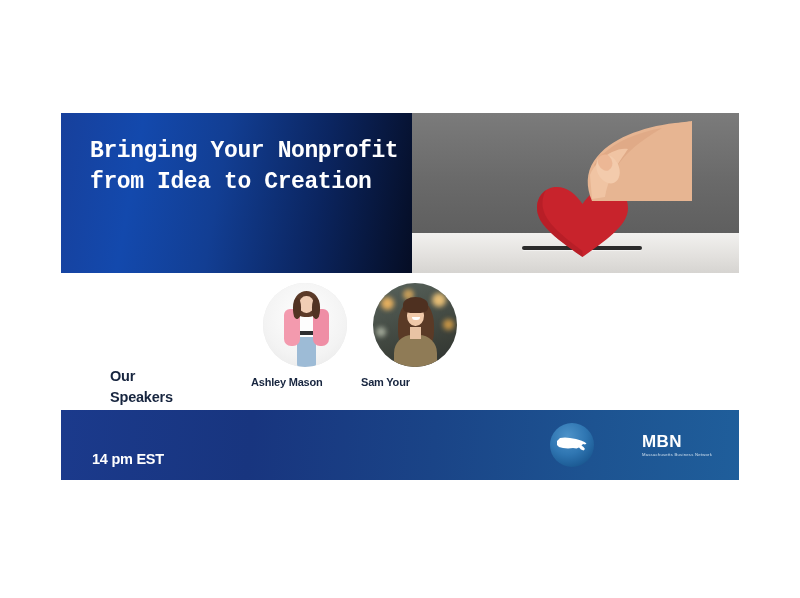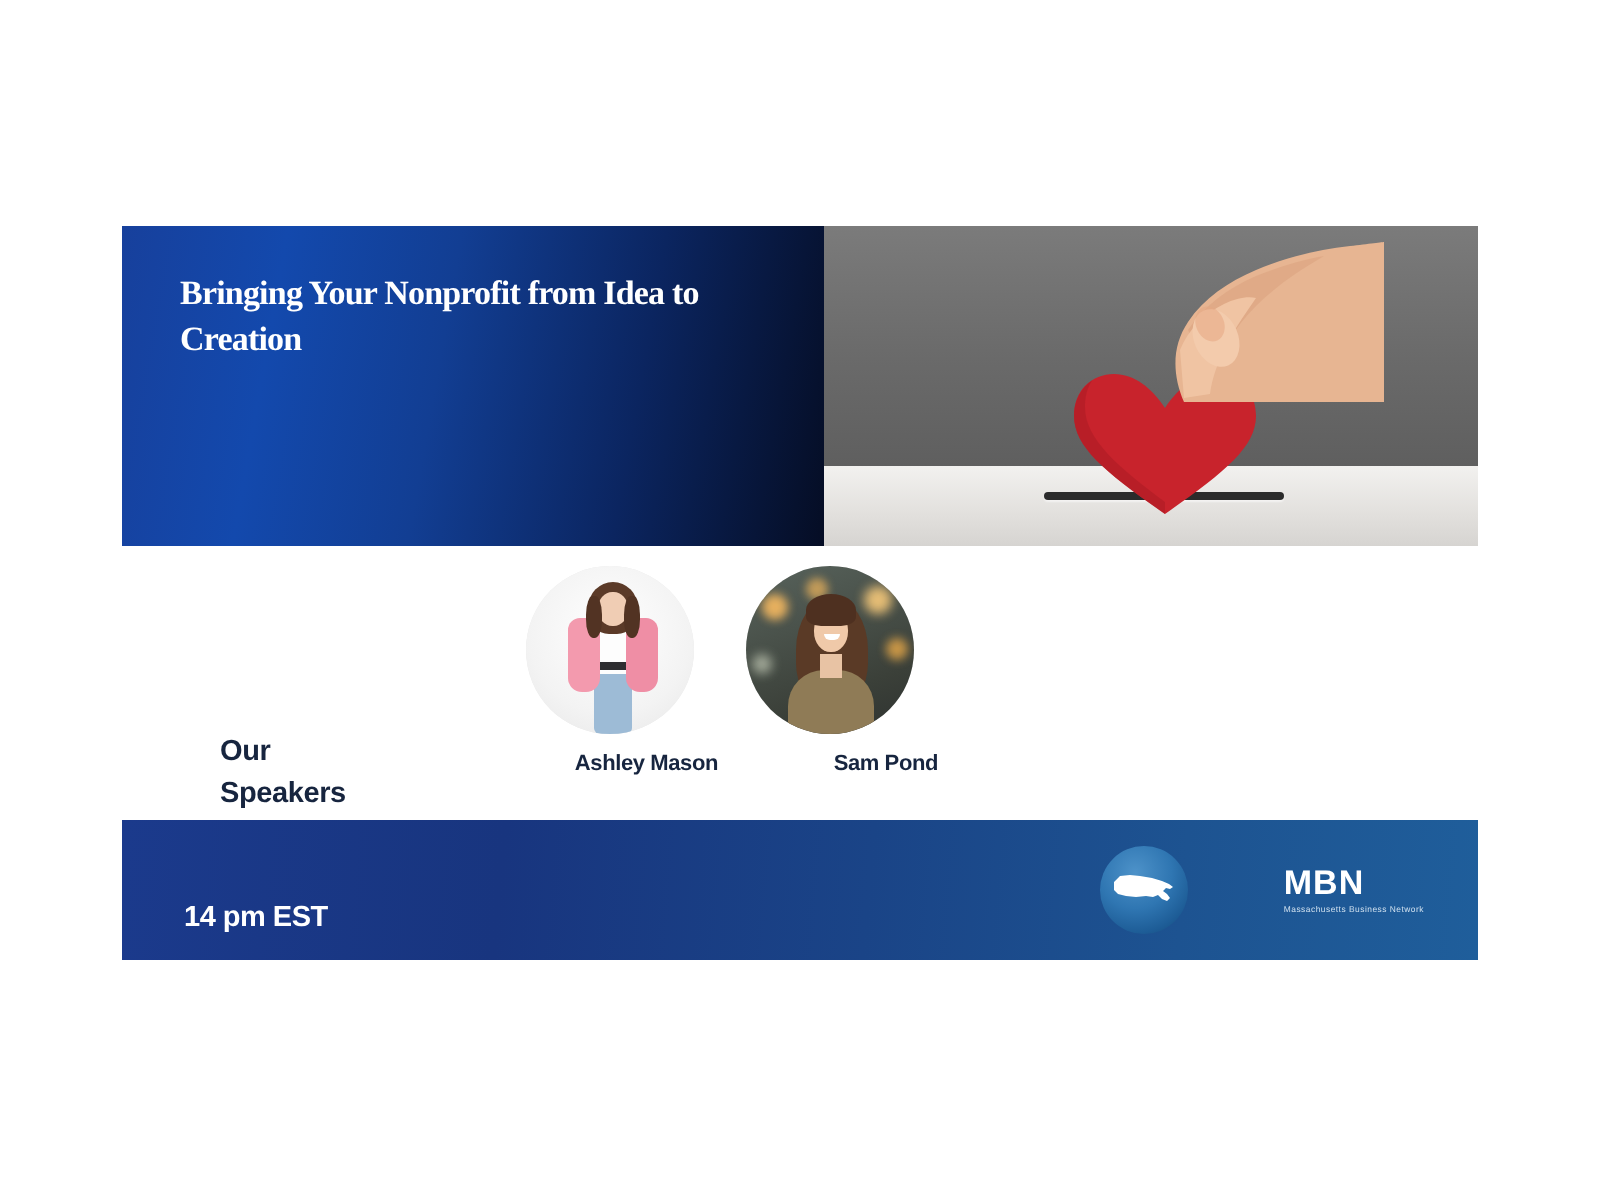--- a/index.html
+++ b/index.html
@@ -46,25 +46,25 @@
     background: linear-gradient(100deg, #17409c 0%, #1349ad 22%, #123e93 45%, #0b2560 72%, #050d24 100%);
     z-index: 2;
   }
   .hero-title {
     position: absolute;
     left: 29px;
     top: 23px;
     width: 312px;
     margin: 0;
     color: #ffffff;
-    font-size: 17px;
+    font-size: 23px;
     line-height: 1.33;
     font-weight: bold;
     letter-spacing: -0.4px;
-    font-family: Liberation Serif, serif;
+    font-family: Liberation Mono, monospace;
   }
   .hero-photo {
     position: absolute;
     left: 351px;
     top: 0;
     width: 327px;
     height: 160px;
     overflow: hidden;
     background: #6e6e6e;
   }
@@ -130,21 +130,21 @@
     position: absolute;
     left: 190px;
     top: 0;
     width: 488px;
     height: 137px;
   }
   .speaker {
     position: absolute;
     top: 10px;
     width: 108px;
-    text-align: right;
+    text-align: left;
   }
   .speaker-0 { left: 0px; }
   .speaker-1 { left: 110px; }
   .speaker-2 { left: 218px; }
   .speaker-3 { left: 330px; }
   .avatar {
     position: relative;
     width: 84px;
     height: 84px;
     margin: 0 auto;
@@ -323,21 +323,21 @@
               <div class="av1-l3"></div>
             <div class="av1-l4"></div>
               <div class="av1-l5"></div>
             <div class="av1-hairback"></div>
             <div class="av1-body"></div>
             <div class="av1-neck"></div>
             <div class="av1-face"></div>
             <div class="av1-hairtop"></div>
             <div class="av1-smile"></div>
           </div>
-          <p class="speaker-name">Sam Pond</p>
+          <p class="speaker-name">Sam Your</p>
         </div>
 
 
 
       </div>
     </div>
 
     <div class="footer-row">
 
       <p class="footer-date"><br><span>14 pm EST</span></p>

